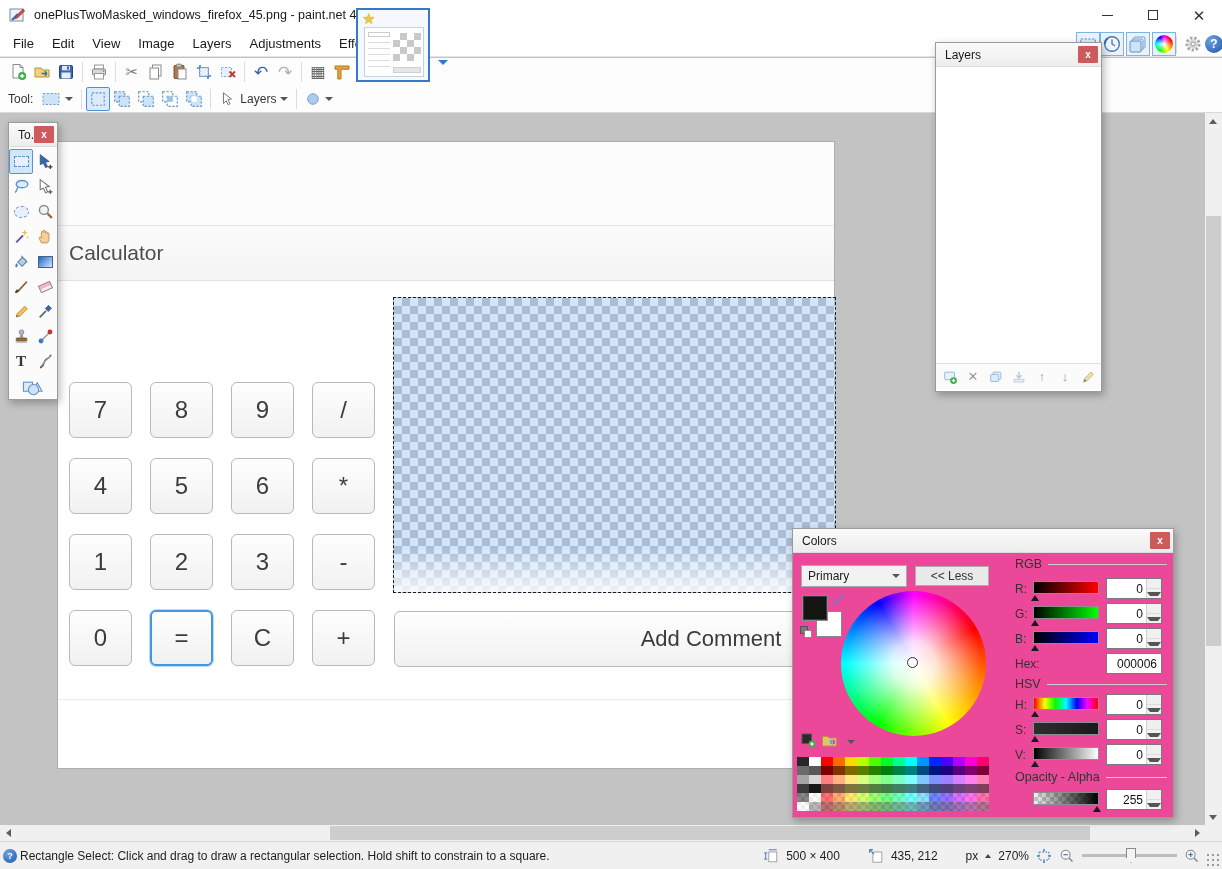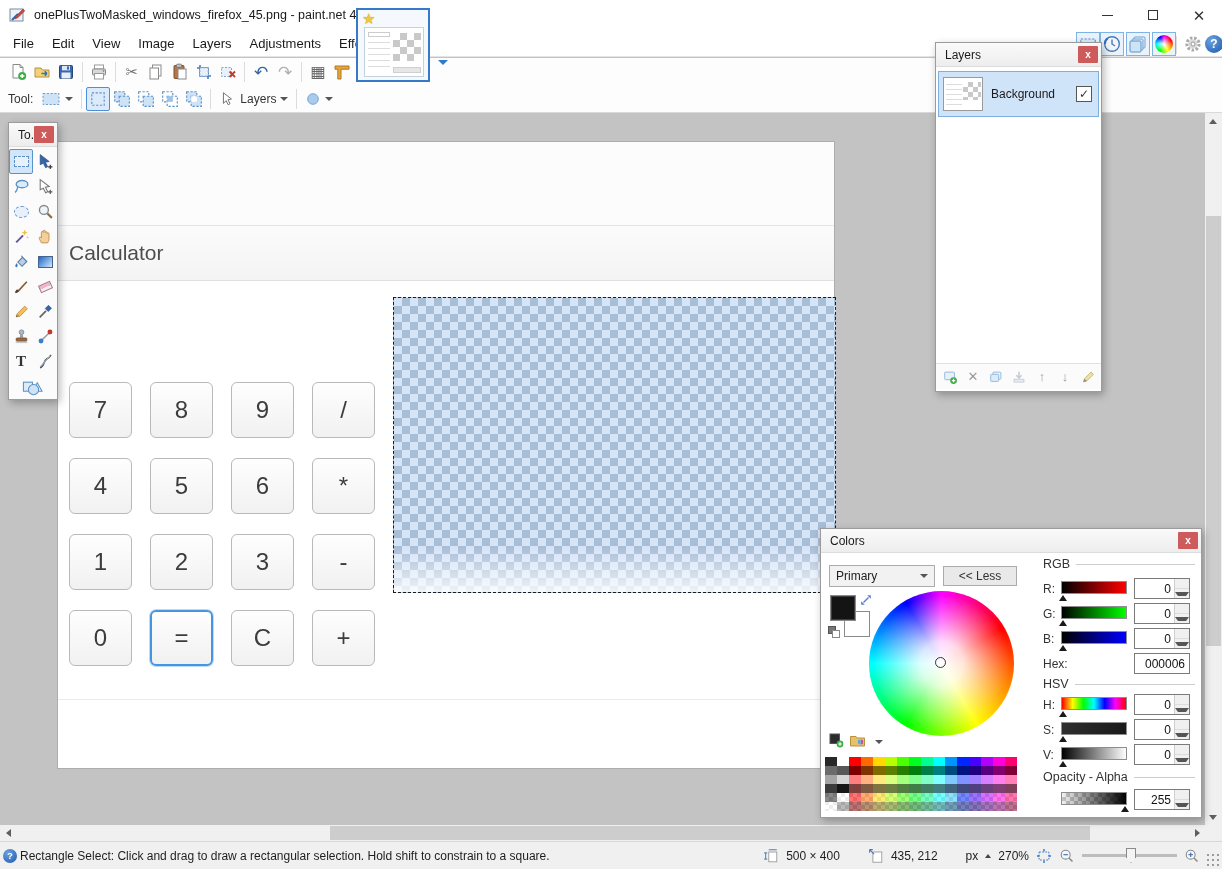--- a/index.html
+++ b/index.html
@@ -93,21 +93,21 @@
   #layer-thumb .lt-check{position:absolute;right:1px;top:4px;width:18px;height:18px;background:repeating-conic-gradient(#c9c9c9 0% 25%,#fff 0% 50%) 0 0/10px 10px}
   #layer-thumb .lt-lines{position:absolute;left:2px;top:5px;width:16px;height:22px;background:repeating-linear-gradient(0deg,#ddd 0 1px,#fff 1px 5px)}
   #layer-name{font-size:12px;color:#1a1a1a;margin-left:8px;flex:1}
   .checkbox{width:16px;height:16px;background:#fff;border:1px solid #555;margin-right:6px;display:flex;align-items:center;justify-content:center;font-size:12px;color:#333}
   #layers-bar{position:absolute;left:0;bottom:2px;width:100%;height:26px;background:#fbfbfb;border-top:1px solid #e0e0e0;display:flex;align-items:center;padding-left:4px;gap:3px}
   #layers-bar .tbtn{width:20px;height:20px}
   #layers-bar .tbtn .ico{width:16px;height:16px}
   .gray-uni{color:#9a9a9a;font-size:13px;font-weight:bold}
 
   
-  #colors-panel{left:820px;top:528px;width:382px;height:290px;background:#ffffff}
+  #colors-panel{left:792px;top:528px;width:382px;height:290px;background:#ec4899}
   .cselect{position:absolute;left:8px;top:36px;width:106px;height:22px;background:#f2f2f2;border:1px solid #ababab;display:flex;align-items:center;padding:0 6px;font-size:12px;color:#222;justify-content:space-between}
   #less-btn{position:absolute;left:122px;top:37px;width:74px;height:20px;background:#e9e9e9;border:1px solid #ababab;font-size:12px;color:#333;display:flex;align-items:center;justify-content:center}
   #swatch-primary{position:absolute;left:9px;top:66px;width:26px;height:26px;background:#141414;border:1px solid #8a8a8a;box-shadow:inset 0 0 0 1px #3c3c3c;z-index:2}
   #swatch-secondary{position:absolute;left:23px;top:82px;width:26px;height:26px;background:#fff;border:1px solid #8a8a8a;z-index:1}
   #swap-colors{position:absolute;left:38px;top:64px;width:14px;height:14px;z-index:2}
   #mini-swatches{position:absolute;left:7px;top:97px;width:12px;height:12px;z-index:2}
   #mini-swatches .a{position:absolute;left:0;top:0;width:8px;height:8px;background:#777;border:1px solid #555}
   #mini-swatches .b{position:absolute;left:4px;top:4px;width:8px;height:8px;background:#fff;border:1px solid #888}
   #color-wheel{position:absolute;left:48px;top:62px;width:145px;height:145px;border-radius:50%;background:radial-gradient(circle closest-side,#fff 0%,rgba(255,255,255,.85) 30%,rgba(255,255,255,0) 95%),conic-gradient(#f0f,#f00 60deg,#ff0 150deg,#0f0 210deg,#0ff 270deg,#00f 330deg,#f0f)}
   #wheel-indicator{position:absolute;left:66px;top:66px;width:11px;height:11px;border:1.5px solid #333;border-radius:50%}
@@ -437,20 +437,23 @@
     <div class="key">*</div>
     <div class="key">1</div>
     <div class="key">2</div>
     <div class="key">3</div>
     <div class="key">-</div>
     <div class="key">0</div>
     <div class="key focused">=</div>
     <div class="key">C</div>
     <div class="key">+</div>
   </div>
+  <div id="add-comment">
+    <span>Add Comment</span>
+  </div>
   <div id="cv-hairline"></div>
   <div id="selection"></div>
 </div>
 
 <div id="tools-palette" class="panel">
   <div class="panel-title">
     <span>To...</span>
     <div class="panel-close">
         <span>x</span>
       </div>
@@ -590,30 +593,20 @@
         </span>
       </div>
   </div>
 </div>
 
 <div id="layers-panel" class="panel">
   <div class="panel-title">
     <span>Layers</span>
     <div class="panel-close">
         <span>x</span>
-      </div>
-  </div>
-  <div id="layer-row">
-    <div id="layer-thumb">
-      <div class="lt-lines"></div>
-      <div class="lt-check"></div>
-    </div>
-    <span id="layer-name">Background</span>
-    <div class="checkbox">
-        <span>✓</span>
       </div>
   </div>
   <div id="layers-bar">
     <div class="tbtn">
         <span class="ico">
           <svg viewBox="0 0 18 18">
             <rect x="3" y="3.5" width="11" height="8.5" rx="1" fill="#e8f0fa" stroke="#8fb4da"></rect>
             <circle cx="13" cy="13" r="3.8" fill="#3fae49"></circle>
             <path d="M13 11.1v3.8m-1.9-1.9h3.8" stroke="#fff" stroke-width="1.3"></path>
           </svg>

